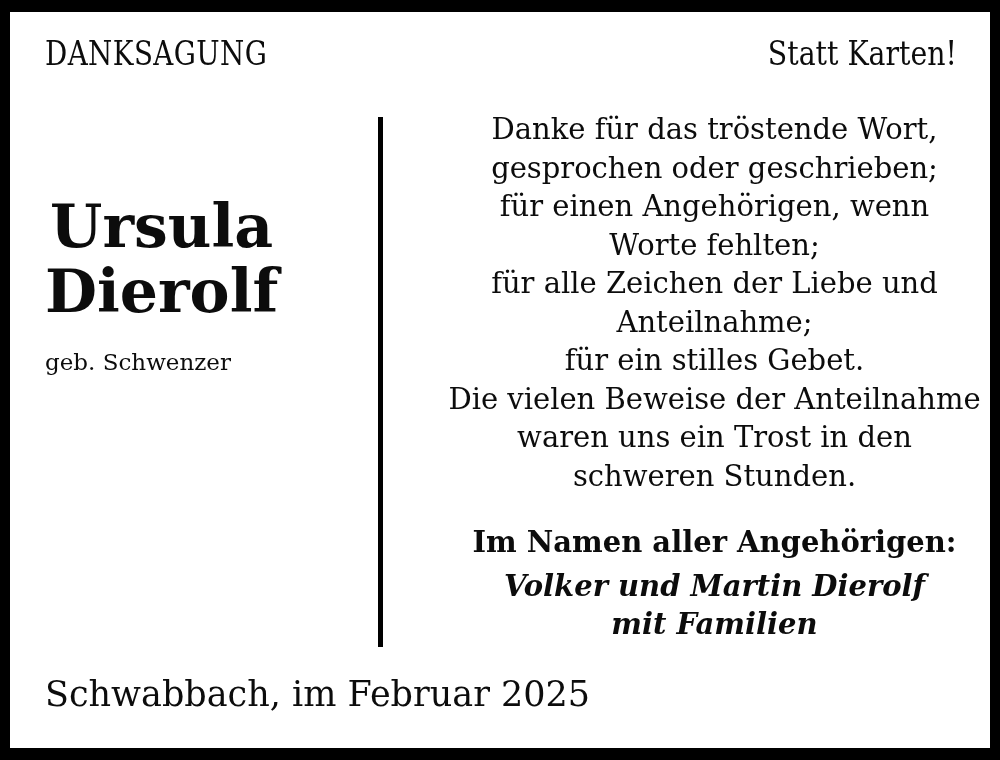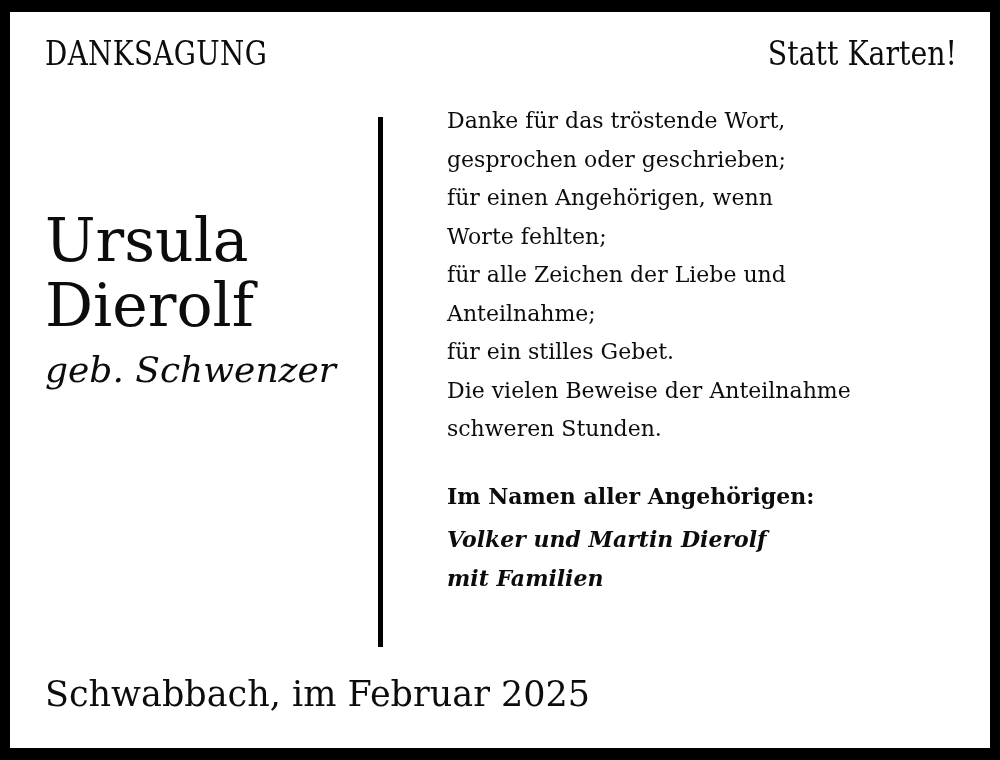--- a/index.html
+++ b/index.html
@@ -9,20 +9,21 @@
     font-family: "DejaVu Serif", "Liberation Serif", serif;
     color: #0c0c0c;
     overflow: hidden;
   }
   .page {
     position: relative;
     width: 1000px; height: 760px;
     background: #ffffff;
     border: solid #000000;
     border-width: 12px 10px 12px 10px;
+    text-align: center;
   }
   
   .header {
     position: absolute;
     left: 35px; right: 33px; top: 22px;
     display: flex;
     justify-content: space-between;
     align-items: baseline;
     font-size: 33px;
     white-space: nowrap;
@@ -32,47 +33,46 @@
     transform-origin: left center;
     letter-spacing: 0.5px;
   }
   .header .note {
     transform: scaleX(0.86);
     transform-origin: right center;
   }
   
   .name-block {
     position: absolute;
-    left: 35px; top: 196px;
+    left: 35px; top: 182px;
     font-size: 60px;
     line-height: 65px;
-    font-weight: 400;
+    font-weight: 700;
     white-space: nowrap;
   }
   .maiden-name {
     position: absolute;
-    left: 35px; top: 340px;
-    font-size: 36px;
+    left: 35px; top: 332px;
+    font-size: 23px;
     line-height: 36px;
     white-space: nowrap;
-    font-style: italic;
   }
   
   .divider {
     position: absolute;
     left: 368px; top: 105px;
     width: 5px; height: 530px;
     background: #000000;
   }
   
   .message {
     position: absolute;
-    left: 437px; top: 90px;
+    left: 437px; top: 98px;
     width: 535px;
-    font-size: 22px;
+    font-size: 29px;
     line-height: 38.5px;
   }
   .message .line { white-space: nowrap; }
   .message .closing { margin-top: 28px; white-space: nowrap; font-weight: bold; }
   .message .signature { margin-top: 5px; font-weight: 700; white-space: nowrap; font-style: italic; }
   
   .footer {
     position: absolute;
     left: 35px; top: 663px;
     font-size: 35px;
@@ -101,20 +101,21 @@
 
   <div class="message">
     <div class="line">Danke für das tröstende Wort,</div>
     <div class="line">gesprochen oder geschrieben;</div>
     <div class="line">für einen Angehörigen, wenn</div>
     <div class="line">Worte fehlten;</div>
     <div class="line">für alle Zeichen der Liebe und</div>
     <div class="line">Anteilnahme;</div>
     <div class="line">für ein stilles Gebet.</div>
     <div class="line">Die vielen Beweise der Anteilnahme</div>
+    <div class="line">waren uns ein Trost in den</div>
     <div class="line">schweren Stunden.</div>
     <div class="closing">Im Namen aller Angehörigen:</div>
     <div class="signature">
       <div>Volker und Martin Dierolf</div>
       <div>mit Familien</div>
     </div>
   </div>
 
   <div class="footer">Schwabbach, im Februar 2025</div>
 

